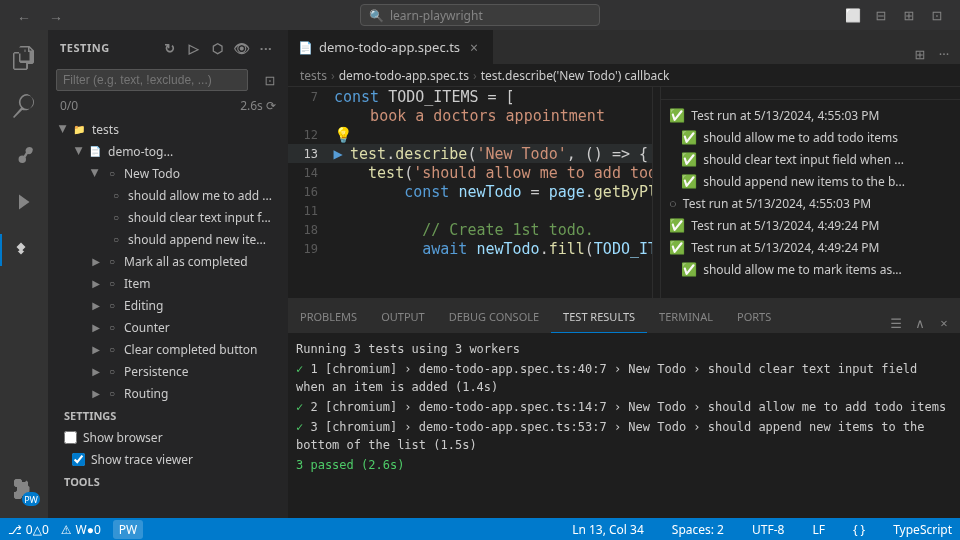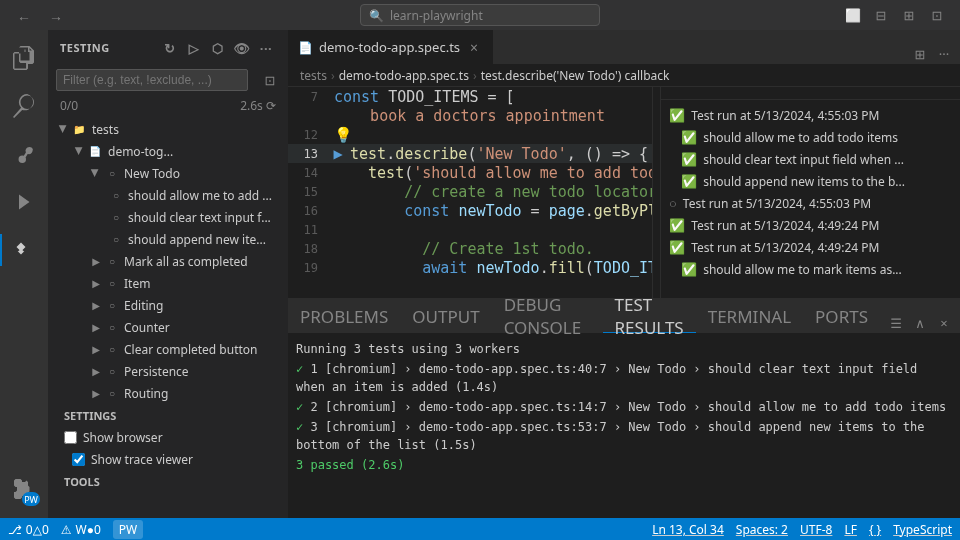--- a/index.html
+++ b/index.html
@@ -414,21 +414,21 @@
       align-items: flex-end;
       flex-shrink: 0;
       border-bottom: 1px solid #1e1e1e;
     }
     .panel-tab {
       height: 33px;
       padding: 0 12px;
       display: flex;
       align-items: center;
       cursor: pointer;
-      font-size: 17px;
+      font-size: 11px;
       color: #858585;
       border-bottom: 1px solid transparent;
     }
     .panel-tab.active {
       color: #cccccc;
       border-bottom: 1px solid #007acc;
     }
     .panel-tab-icons {
       margin-left: auto;
       display: flex;
@@ -486,22 +486,21 @@
       display: flex;
       align-items: center;
       gap: 4px;
       font-size: 12px;
       color: white;
       cursor: pointer;
     }
     .status-right {
       margin-left: auto;
       display: flex;
-      gap: 12px;
-      text-decoration: underline;
+      gap: 28px;
     }
   </style>
 </head>
 <body>
 
 <div class="title-bar">
   <div class="title-bar-nav">
     <div class="nav-btn">←</div>
     <div class="nav-btn">→</div>
   </div>
@@ -725,25 +724,20 @@
               <span style="width:16px; display:inline-flex; align-items:center; justify-content:center; color:#569cd6; font-size:12px;">▶</span>
               <span class="line-content"><span class="fn">test</span><span class="punc">.</span><span class="fn">describe</span><span class="punc">(</span><span class="str">'New Todo'</span><span class="punc">, () =&gt; {</span></span>
             </div>
 
             <div class="code-line">
               <span class="line-num">14</span>
               <span style="width:16px;"></span>
               <span class="line-content">  <span class="fn">test</span><span class="punc">(</span><span class="str">'should allow me to add todo items'</span></span>
             </div>
 
-            <div class="code-line">
-              <span class="line-num">15</span>
-              <span style="width:16px;"></span>
-              <span class="line-content"><span class="cmt">      // create a new todo locator</span></span>
-            </div>
 
             <div class="code-line">
               <span class="line-num">16</span>
               <span style="width:16px;"></span>
               <span class="line-content">      <span class="kw">const</span> <span class="var">newTodo</span> = <span class="var">page</span><span class="punc">.</span><span class="fn">getByPlaceholder</span></span>
             </div>
 
             <div class="code-line">
               <span class="line-num">11</span>
               <span style="width:16px;"></span>

